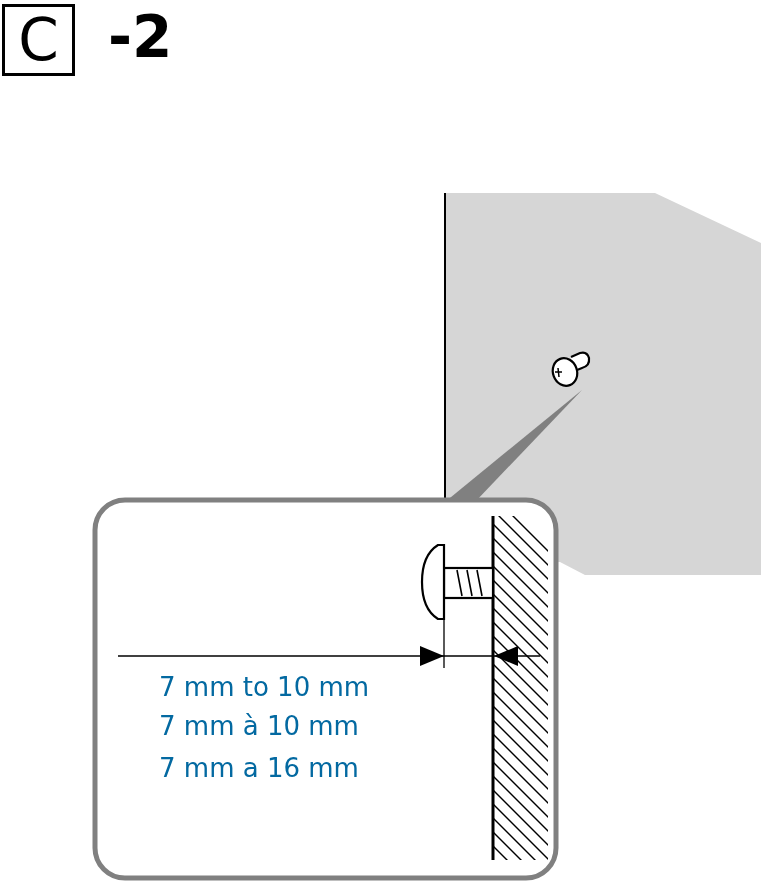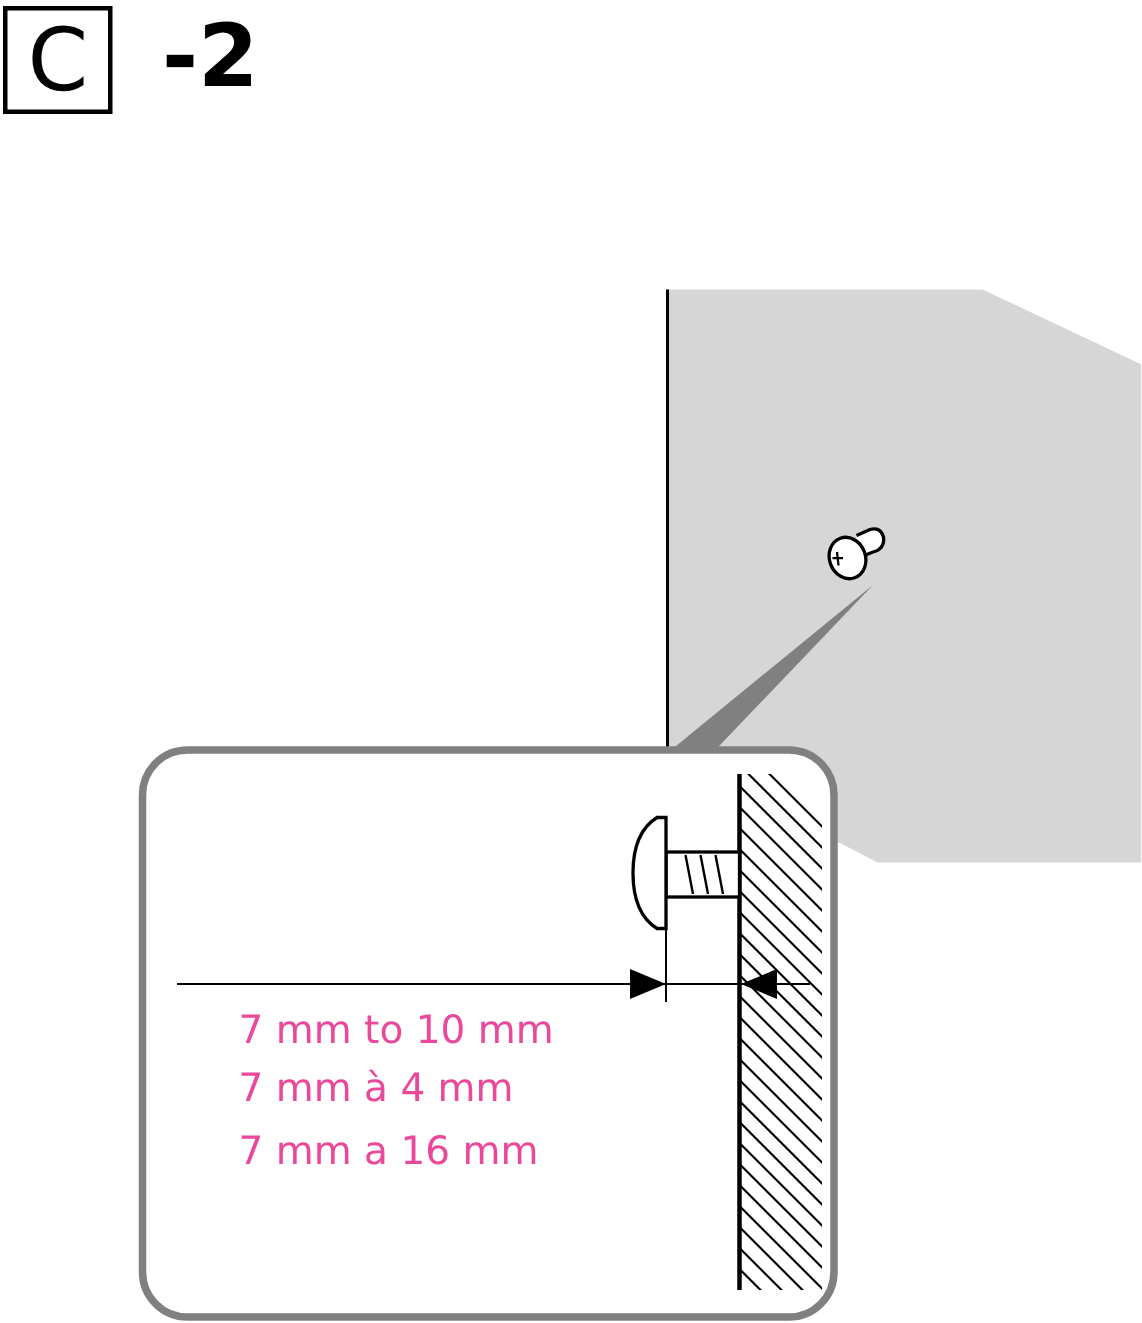--- a/index.html
+++ b/index.html
@@ -1,21 +1,21 @@
 <!DOCTYPE html>
 <html><head>
 <meta charset="utf-8">
 <style>
   html, body { margin:0; padding:0; background:#ffffff; }
   body { width:761px; height:882px; position:relative; overflow:hidden; font-family:"DejaVu Sans", sans-serif; }
   .label-box { position:absolute; left:2px; top:4px; width:73px; height:72px; border:3px solid #000; box-sizing:border-box;
     display:flex; align-items:center; justify-content:center; font-family:"DejaVu Sans", sans-serif; font-size:58px; color:#000; line-height:1; }
   .label-suffix { position:absolute; left:108px; top:8px; font-family:"DejaVu Sans", sans-serif; font-weight:bold; font-size:58px; color:#000; line-height:1; }
   svg.diagram { position:absolute; left:0; top:0; }
-  .dim-text { position:absolute; left:159px; font-family:"DejaVu Sans", sans-serif; font-size:26px; color:#ec4899; line-height:1; white-space:nowrap; }
+  .dim-text { position:absolute; left:159px; font-family:"DejaVu Sans", sans-serif; font-size:26px; color:#0369a1; line-height:1; white-space:nowrap; }
 </style>
 </head>
 <body>
 
 <div class="label-box">
   <span>C</span>
 </div>
 <div class="label-suffix">-2</div>
 
 <svg class="diagram" width="761" height="882" viewBox="0 0 761 882">
@@ -79,14 +79,14 @@
 
   <g>
     <line x1="444" y1="619" x2="444" y2="668" stroke="#000" stroke-width="1.3"></line>
     <line x1="118" y1="656" x2="540" y2="656" stroke="#000" stroke-width="1.3"></line>
     <polygon points="420,646 444,656 420,666" fill="#000"></polygon>
     <polygon points="518,646 494,656 518,666" fill="#000"></polygon>
   </g>
 </svg>
 
 <div class="dim-text" style="top:674px;">7 mm to 10 mm</div>
-<div class="dim-text" style="top:713px;">7 mm à 4 mm</div>
+<div class="dim-text" style="top:713px;">7 mm à 10 mm</div>
 <div class="dim-text" style="top:755px;">7 mm a 16 mm</div>
 
 </body></html>

